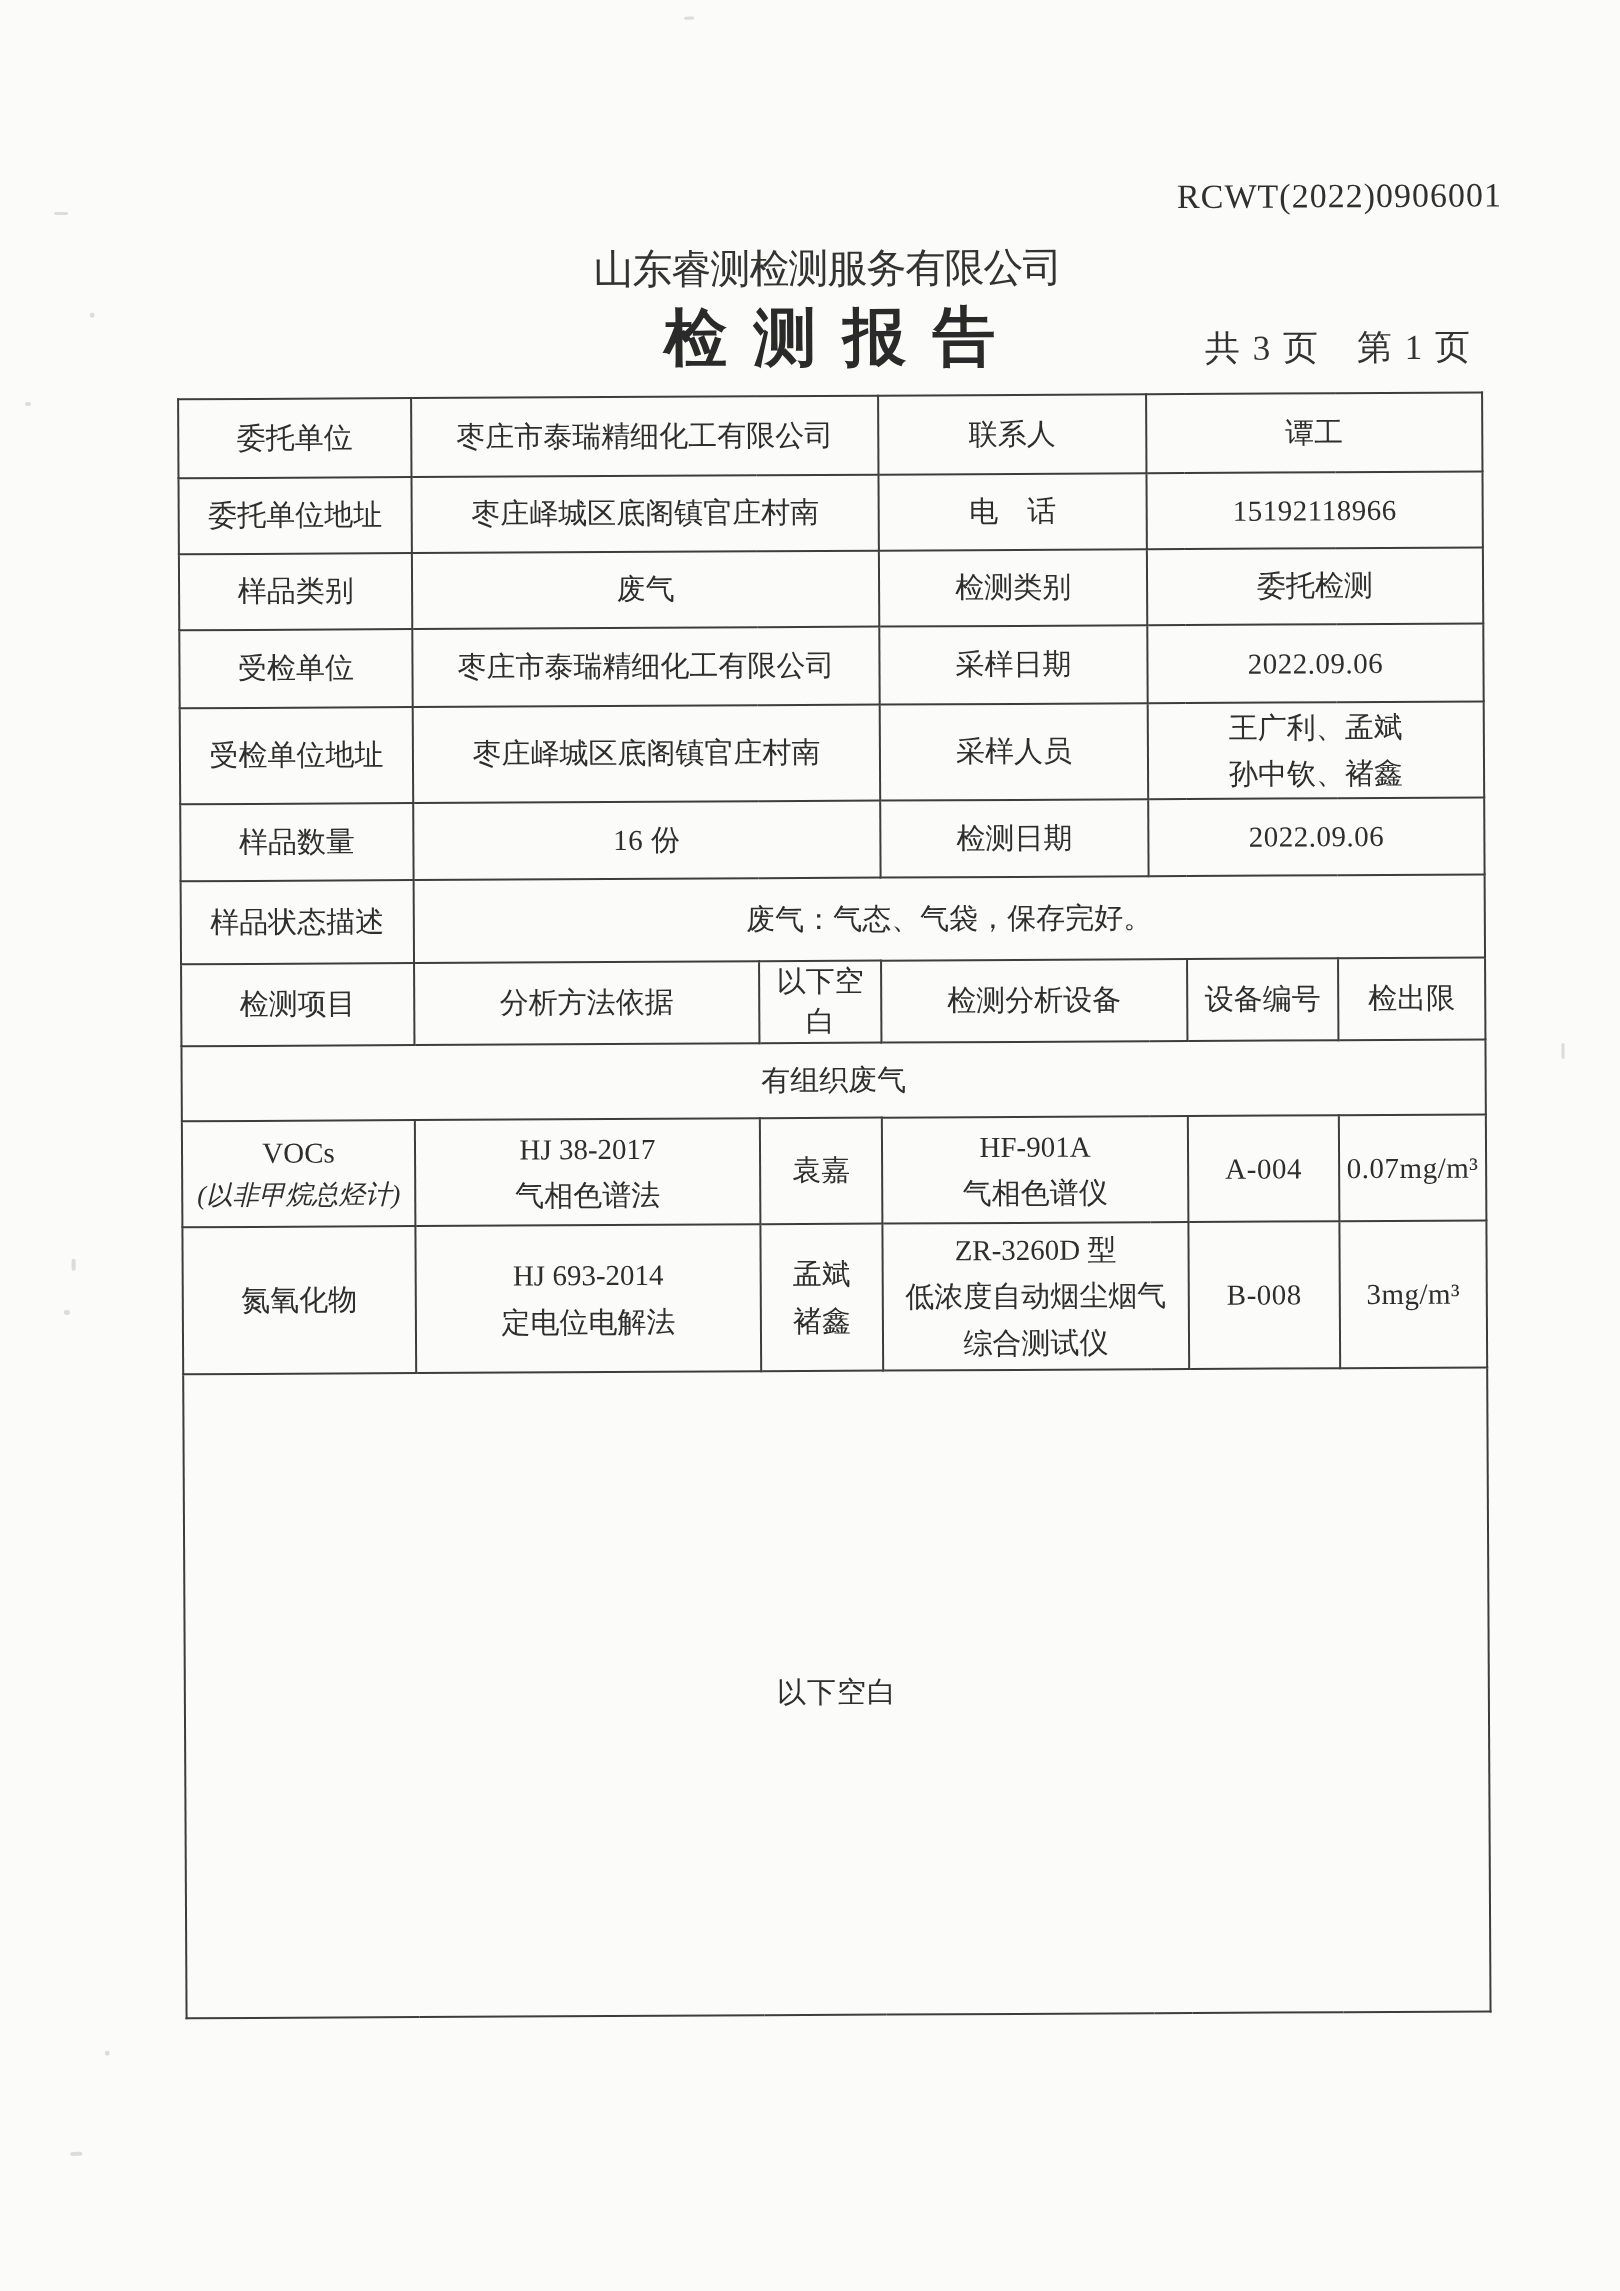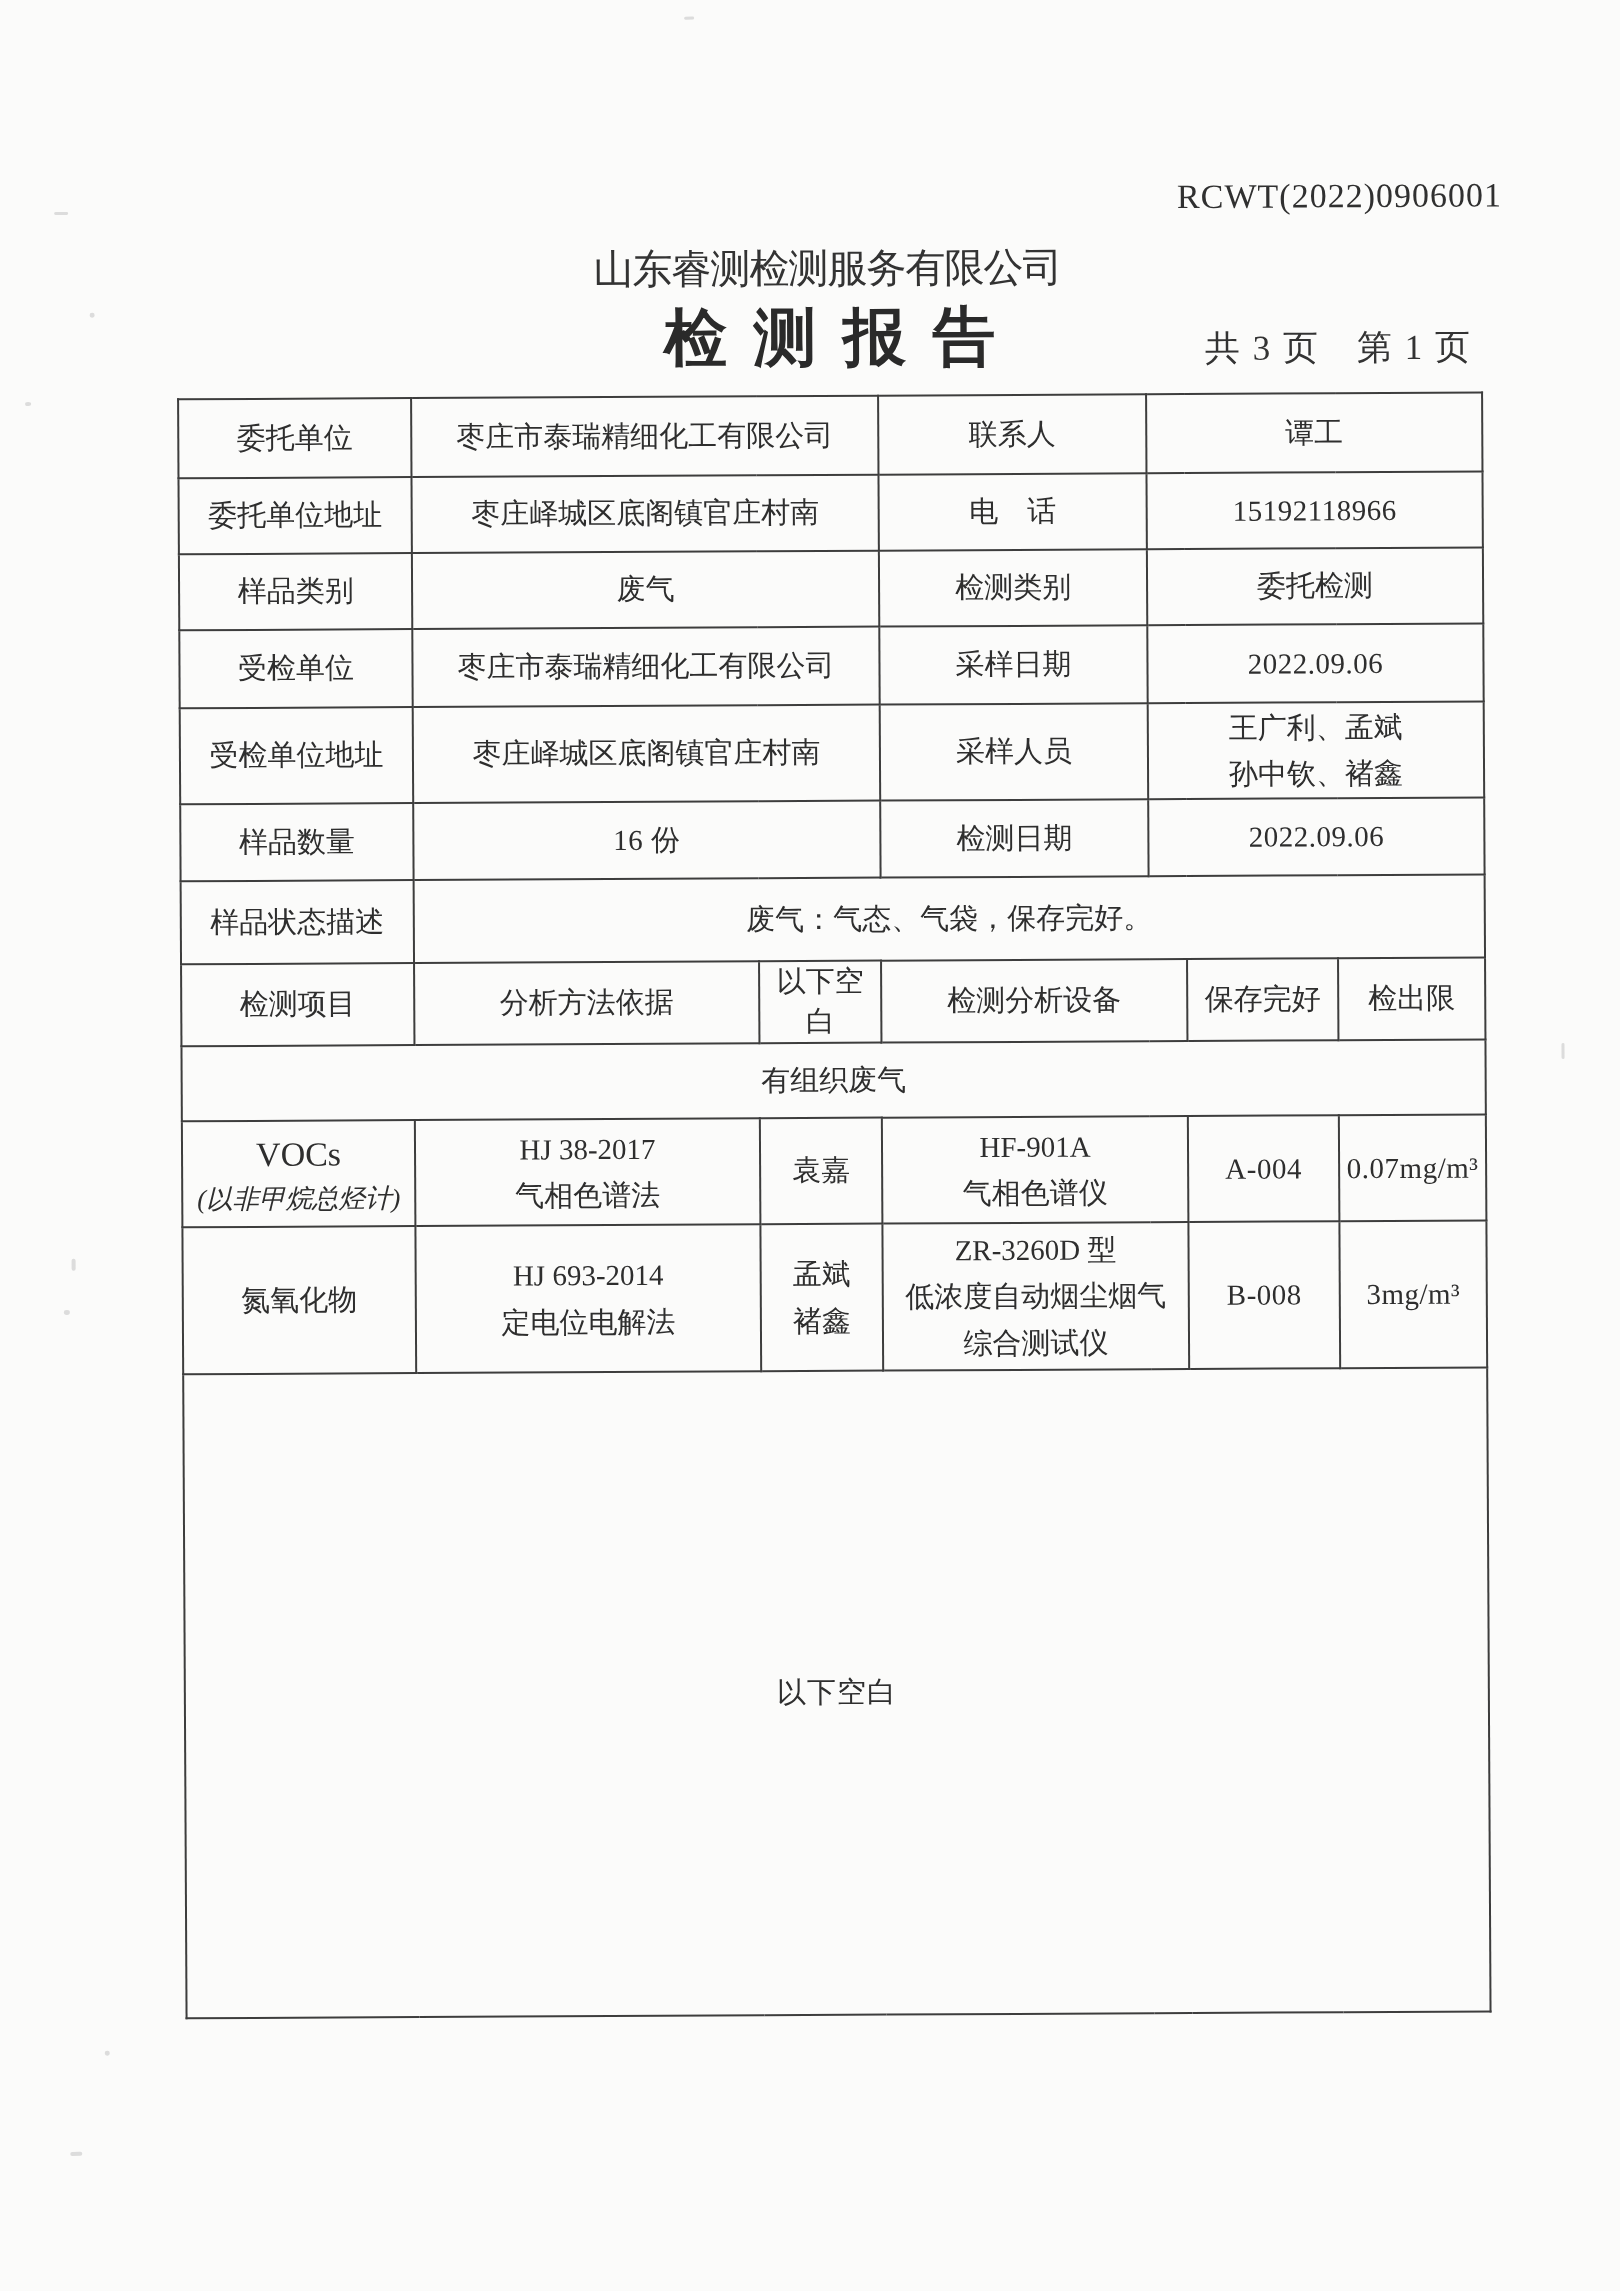--- a/index.html
+++ b/index.html
@@ -45,21 +45,21 @@
   table.report td{
     border:2px solid #3d3d3d;
     text-align:center;vertical-align:middle;
     font-size:29px;color:#2e2e2e;
     padding:0 3.9px;overflow:hidden;
   }
   td.num{font-size:30px;letter-spacing:0.5px;}
   td.hline{border-bottom-width:2.9px;}
   .cell-line{line-height:1.6;}
   .small-line{font-size:26.5px;line-height:1.5;font-style:italic;}
-  .vocs-line{font-size:34px;line-height:1.5;}
+  .vocs-line{font-size:29px;line-height:1.5;}
   td.blank-cell{
     text-align:left;vertical-align:top;
     padding:3.9px 0 0 7.8px;font-size:29px;letter-spacing:1px;
   }
   
   .speck{position:absolute;background:#bdbdbd;opacity:.5;border-radius:50%;}
 </style>
 </head>
 <body>
 
@@ -124,21 +124,21 @@
     <tr style="height:83px">
       <td class="hline">样品状态描述</td>
       <td colspan="6" class="hline">废气：气态、气袋，保存完好。</td>
     </tr>
 
     <tr style="height:76px">
       <td>检测项目</td>
       <td>分析方法依据</td>
       <td>以下空白</td>
       <td colspan="2">检测分析设备</td>
-      <td>保存完好</td>
+      <td>设备编号</td>
       <td>检出限</td>
     </tr>
     <tr style="height:75px">
       <td colspan="7">有组织废气</td>
     </tr>
 
     <tr style="height:106px">
       <td>
         <div class="vocs-line">VOCs</div>
         <div class="small-line">(以非甲烷总烃计)</div>

